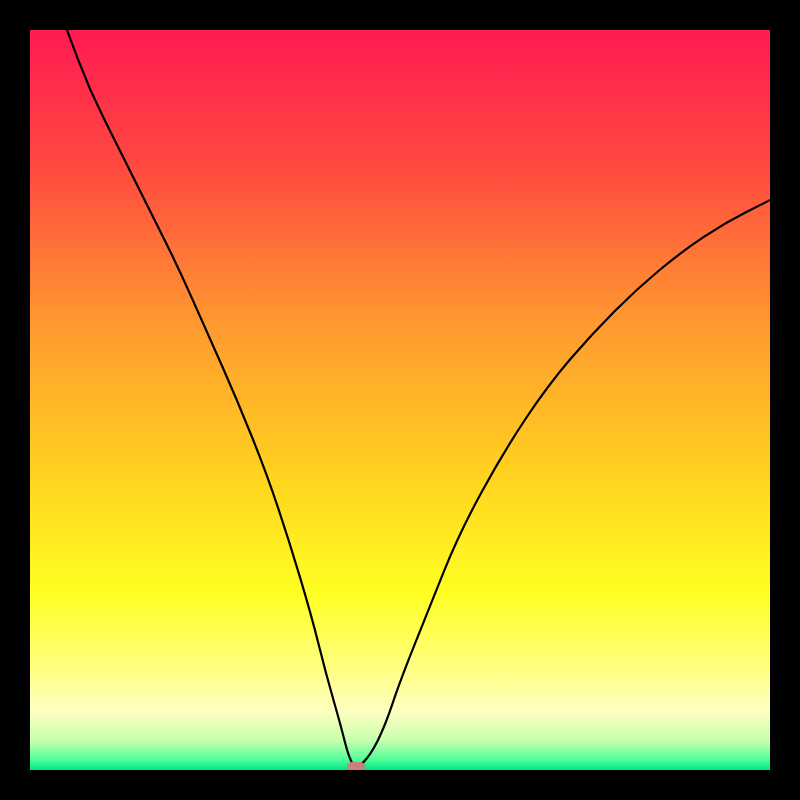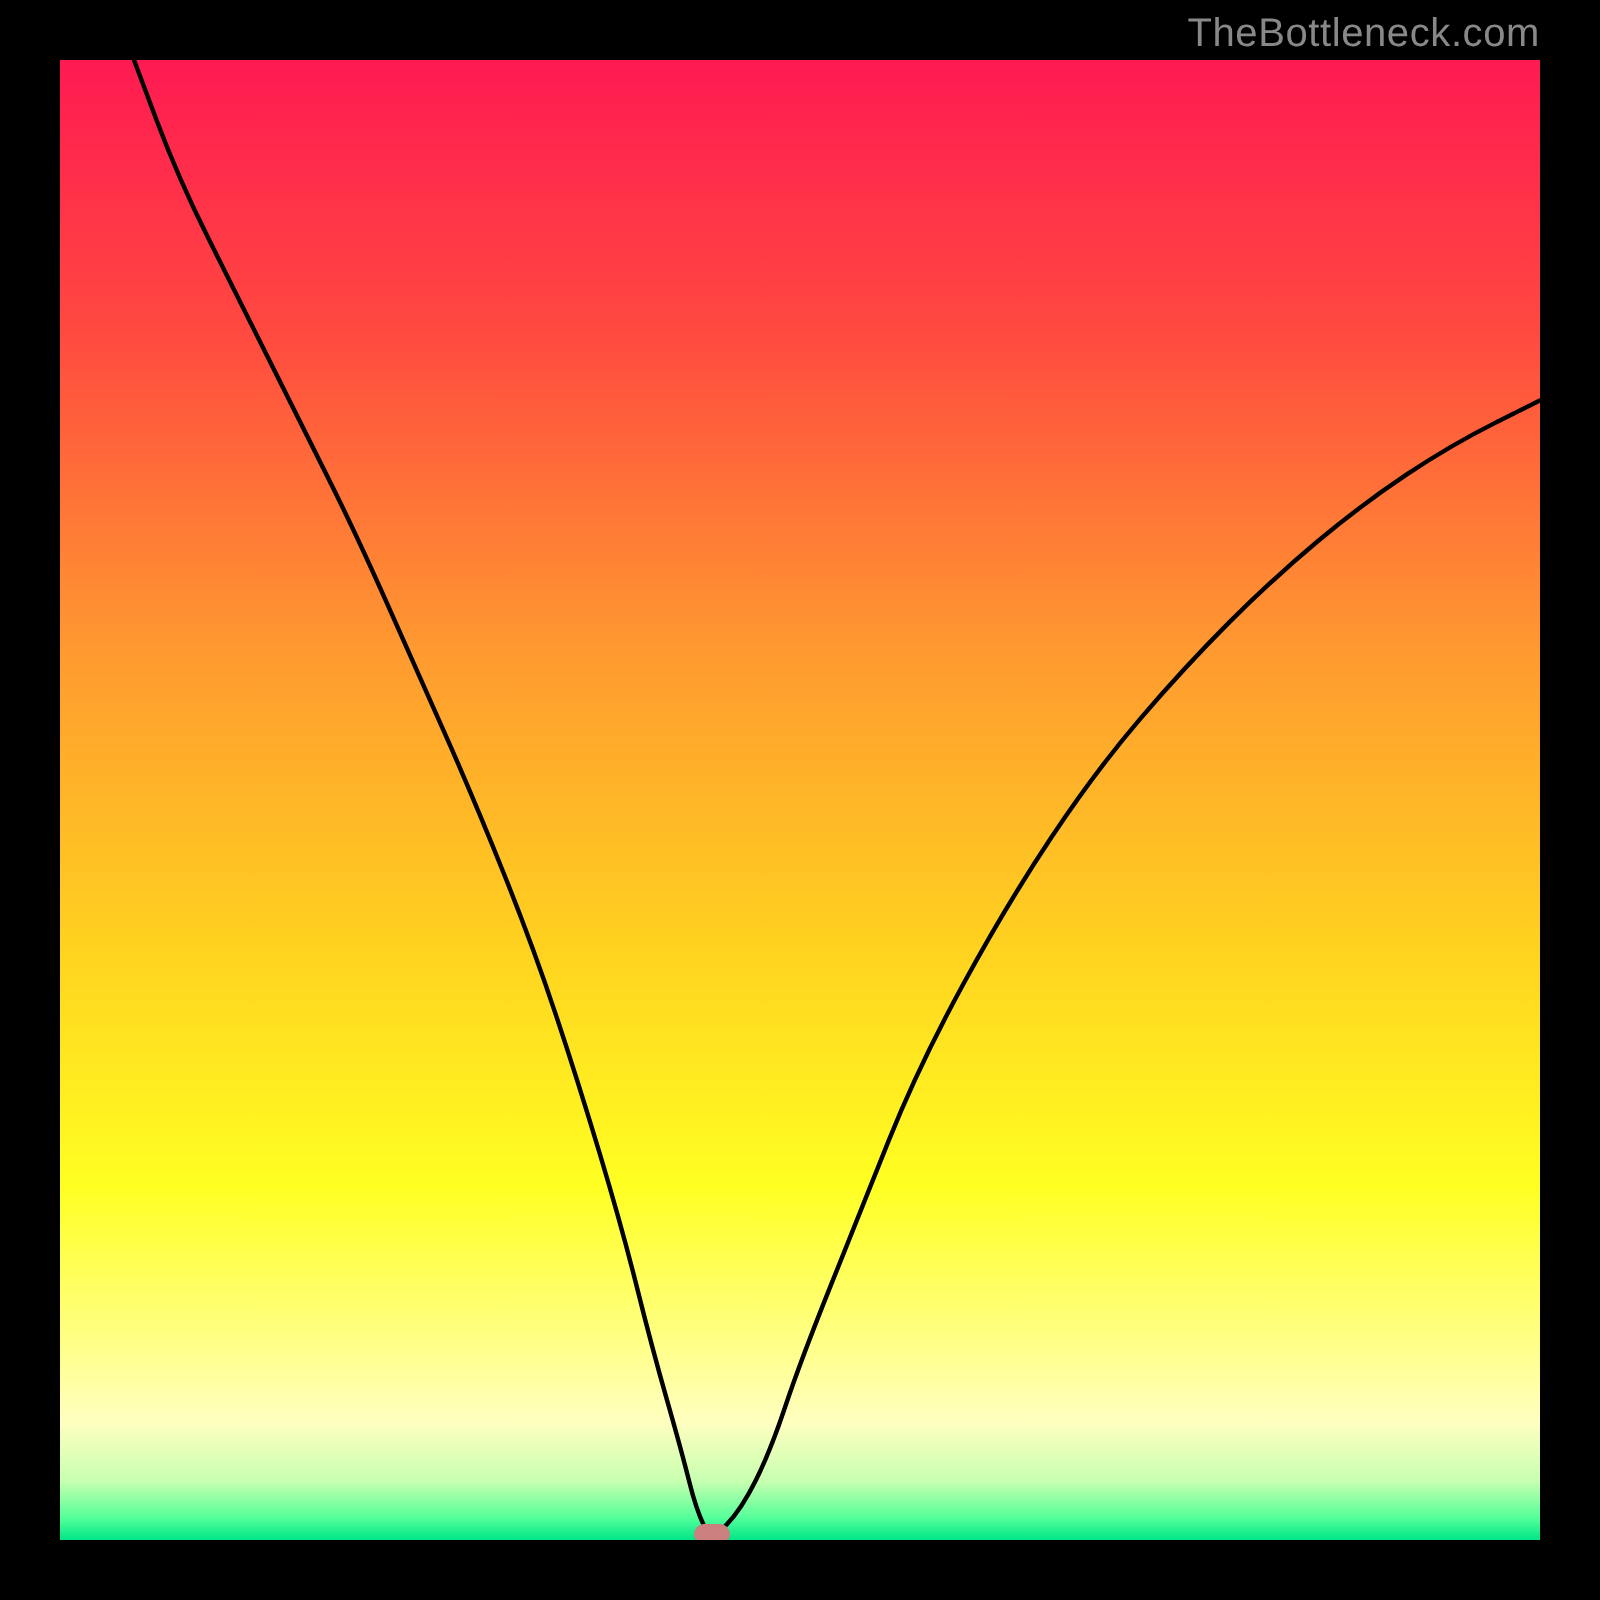--- a/index.html
+++ b/index.html
@@ -84,15 +84,14 @@
     </svg>
 
     <svg class="curve-svg" viewBox="0 0 740 740" preserveAspectRatio="none">
       <path id="curve-path" d="M 37.00 0.00 Q 37.00 0.00 48.10 29.60 Q 59.20 59.20 74.00 88.80 Q 88.80 118.40 103.60 148.00 Q 118.40 177.60 133.20 207.20 Q 148.00 236.80 162.80 270.10 Q 177.60 303.40 192.40 336.70 Q 207.20 370.00 222.00 407.00 Q 236.80 444.00 247.90 477.30 Q 259.00 510.60 270.10 547.60 Q 281.20 584.60 288.60 614.20 Q 296.00 643.80 303.40 669.70 Q 310.80 695.60 314.50 710.40 Q 318.20 725.20 321.90 732.60 Q 325.60 740.00 333.00 732.60 Q 340.40 725.20 347.80 710.40 Q 355.20 695.60 362.60 673.40 Q 370.00 651.20 384.80 614.20 Q 399.60 577.20 414.40 540.20 Q 429.20 503.20 451.40 462.50 Q 473.60 421.80 495.80 388.50 Q 518.00 355.20 540.20 329.30 Q 562.40 303.40 584.60 281.20 Q 606.80 259.00 629.00 240.50 Q 651.20 222.00 673.40 207.20 Q 695.60 192.40 717.80 181.30 T 740.00 170.20" stroke="#000" stroke-width="2.2" fill="none" stroke-linecap="round" stroke-linejoin="round"></path>
     </svg>
 
     <div class="marker" id="min-marker" style="left: 325.6px; top: 737px;"></div>
 
   </div>
 
-  <div class="watermark">TheBottleneck.com</div>
 
 </div>
 
 </body></html>

